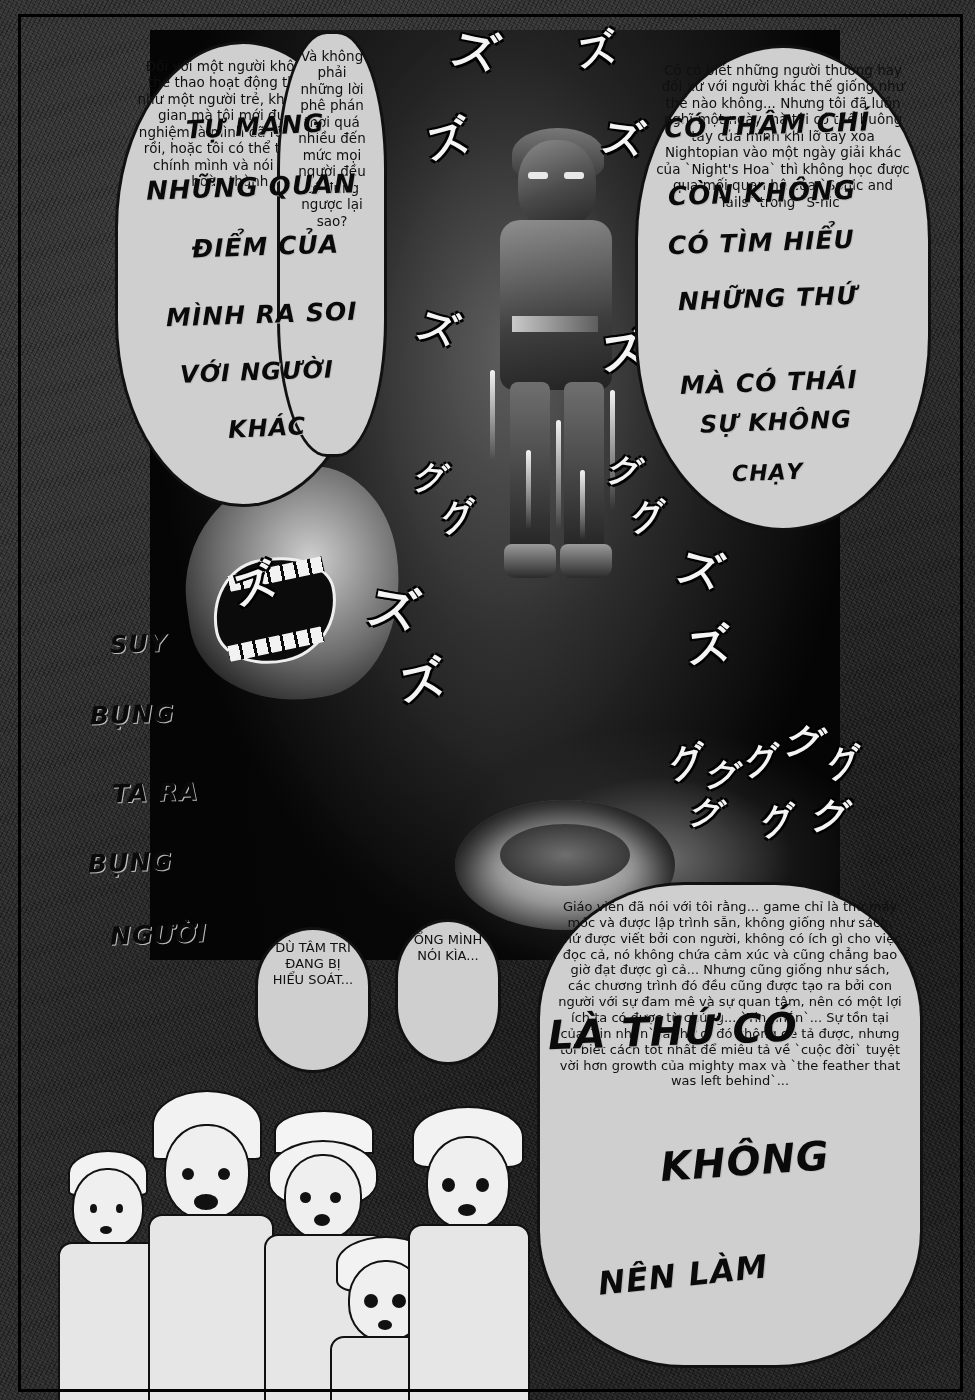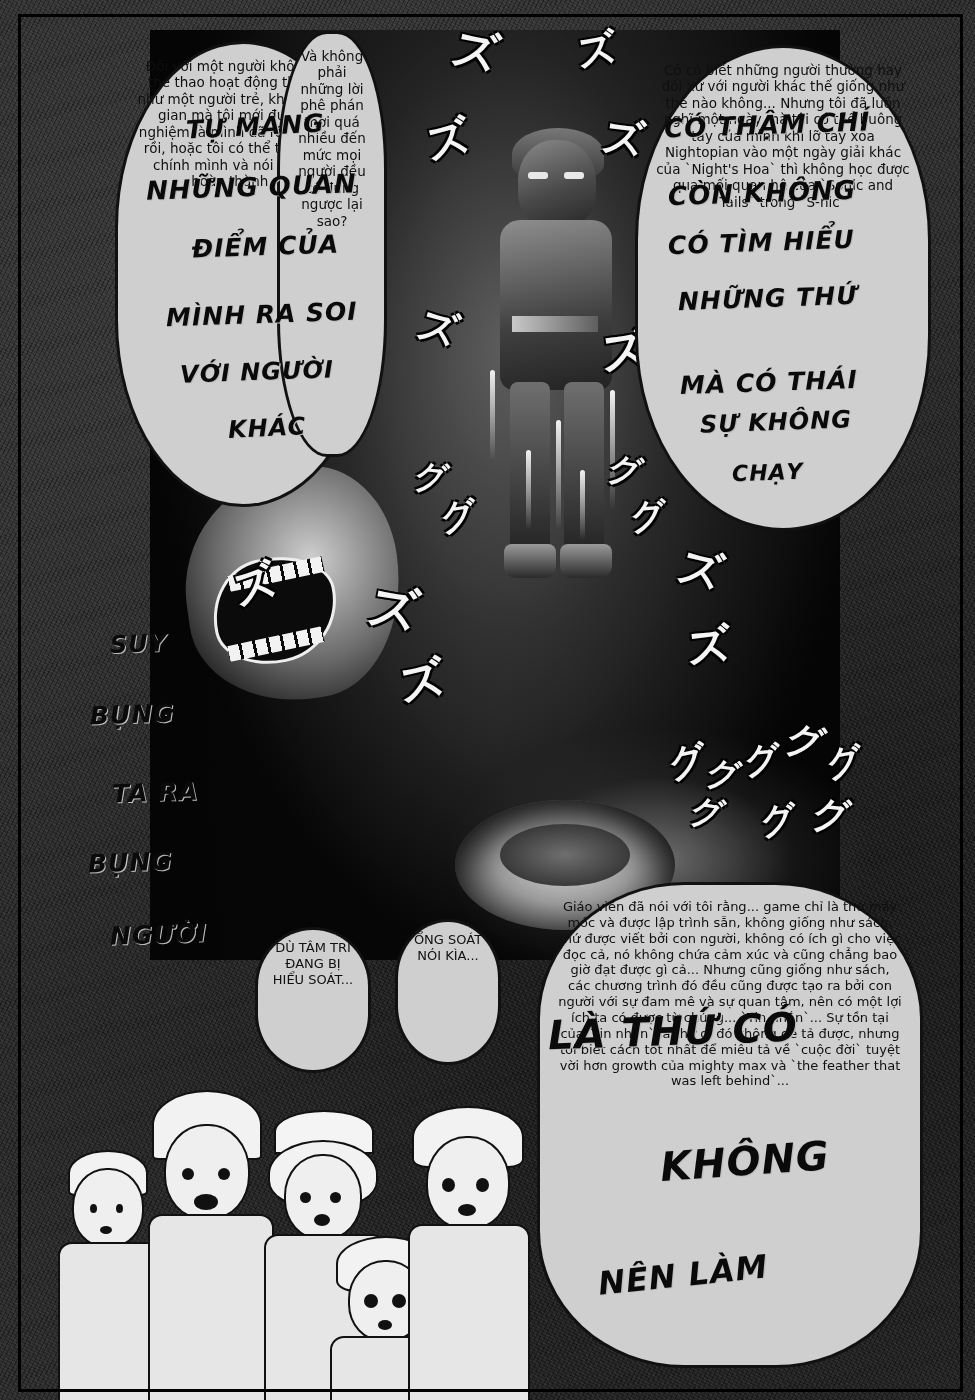--- a/index.html
+++ b/index.html
@@ -161,21 +161,21 @@
   <div class="bubble" style="left:638px;top:48px;width:290px;height:480px;">
     <span class="txt">Cô có biết những người thường hay đối xử với người khác thế giống như thế nào không... Nhưng tôi đã luôn nghĩ một ngày mà tôi có thể buông tay của mình khi lỡ tay xóa Nightopian vào một ngày giải khác của `Night's Hoa` thì không học được qua mối quan hệ của `Sonic and Tails` trong `S-nic`</span>
   </div>
 
 
   <div class="bubble small" style="left:258px;top:930px;width:110px;height:140px;">
     <span class="txt">DÙ TÂM TRÍ ĐANG BỊ HIỂU SOÁT...</span>
   </div>
 
   <div class="bubble small" style="left:398px;top:922px;width:100px;height:140px;">
-    <span class="txt">ỔNG SOÁT NÓI KÌA...</span>
+    <span class="txt">ỔNG MÌNH NÓI KÌA...</span>
   </div>
 
   <div class="bubble" style="left:540px;top:885px;width:380px;height:480px;border-radius:38%/28%;">
     <span class="txt" style="font-size:13px;">Giáo viên đã nói với tôi rằng... game chỉ là thứ máy móc và được lập trình sẵn, không giống như sách, thứ được viết bởi con người, không có ích gì cho việc đọc cả, nó không chứa cảm xúc và cũng chẳng bao giờ đạt được gì cả... Nhưng cũng giống như sách, các chương trình đó đều cũng được tạo ra bởi con người với sự đam mê và sự quan tâm, nên có một lợi ích ta có được từ chúng... `Tin nhắn`... Sự tồn tại của `tin nhắn` là thứ gì đó không dễ tả được, nhưng tôi biết cách tốt nhất để miêu tả về `cuộc đời` tuyệt vời hơn growth của mighty max và `the feather that was left behind`...</span>
   </div>
 
   <div class="bubble white small" style="left:168px;top:1246px;width:86px;height:82px;">
     <span class="txt" style="padding-top:22px;font-weight:bold;">GHÊ QUÁ!!</span>
   </div>
 

